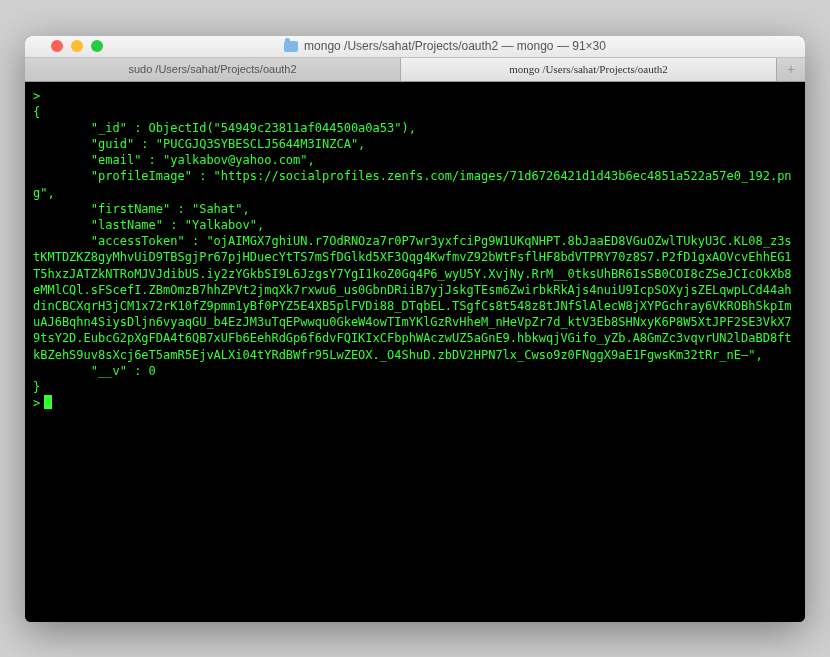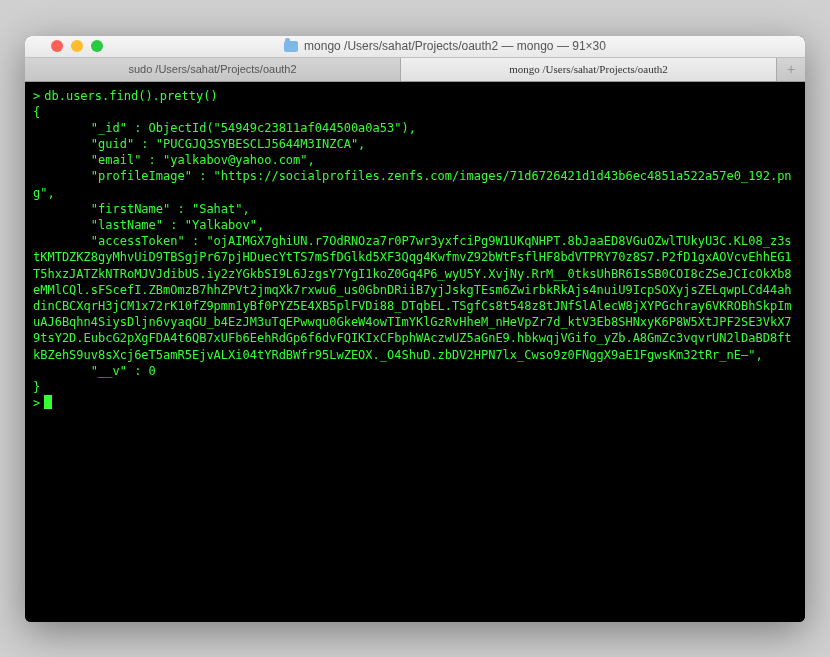--- a/index.html
+++ b/index.html
@@ -135,21 +135,21 @@
   </div>
   <div class="tabbar">
     <div class="tab">
       <span>sudo  /Users/sahat/Projects/oauth2</span>
     </div>
     <div class="tab active">
       <span>mongo  /Users/sahat/Projects/oauth2</span>
     </div>
     <div class="tab-add">+</div>
   </div>
-  <div class="terminal"><span class="cmd-line"><span class="gt prompt">&gt;</span><span>db.users.find().pretty()</span></span><span>{
+  <div class="terminal"><span class="cmd-line"><span class="gt prompt">&gt;</span></span><span>{
         "_id" : ObjectId("54949c23811af044500a0a53"),
         "guid" : "PUCGJQ3SYBESCLJ5644M3INZCA",
         "email" : "yalkabov@yahoo.com",
         "profileImage" : "https://socialprofiles.zenfs.com/images/71d6726421d1d43b6ec4851a522a57e0_192.png",
         "firstName" : "Sahat",
         "lastName" : "Yalkabov",
         "accessToken" : "ojAIMGX7ghiUN.r7OdRNOza7r0P7wr3yxfciPg9W1UKqNHPT.8bJaaED8VGuOZwlTUkyU3C.KL08_z3stKMTDZKZ8gyMhvUiD9TBSgjPr67pjHDuecYtTS7mSfDGlkd5XF3Qqg4KwfmvZ92bWtFsflHF8bdVTPRY70z8S7.P2fD1gxAOVcvEhhEG1T5hxzJATZkNTRoMJVJdibUS.iy2zYGkbSI9L6JzgsY7YgI1koZ0Gq4P6_wyU5Y.XvjNy.RrM__0tksUhBR6IsSB0COI8cZSeJCIcOkXb8eMMlCQl.sFScefI.ZBmOmzB7hhZPVt2jmqXk7rxwu6_us0GbnDRiiB7yjJskgTEsm6ZwirbkRkAjs4nuiU9IcpSOXyjsZELqwpLCd44ahdinCBCXqrH3jCM1x72rK10fZ9pmm1yBf0PYZ5E4XB5plFVDi88_DTqbEL.TSgfCs8t548z8tJNfSlAlecW8jXYPGchray6VKROBhSkpImuAJ6Bqhn4SiysDljn6vyaqGU_b4EzJM3uTqEPwwqu0GkeW4owTImYKlGzRvHheM_nHeVpZr7d_ktV3Eb8SHNxyK6P8W5XtJPF2SE3VkX79tsY2D.EubcG2pXgFDA4t6QB7xUFb6EehRdGp6f6dvFQIKIxCFbphWAczwUZ5aGnE9.hbkwqjVGifo_yZb.A8GmZc3vqvrUN2lDaBD8ftkBZehS9uv8sXcj6eT5amR5EjvALXi04tYRdBWfr95LwZEOX._O4ShuD.zbDV2HPN7lx_Cwso9z0FNggX9aE1FgwsKm32tRr_nE–",
         "__v" : 0
 }</span>
 <span class="cmd-line"><span class="gt prompt">&gt;</span><span class="cursor"></span></span></div>

